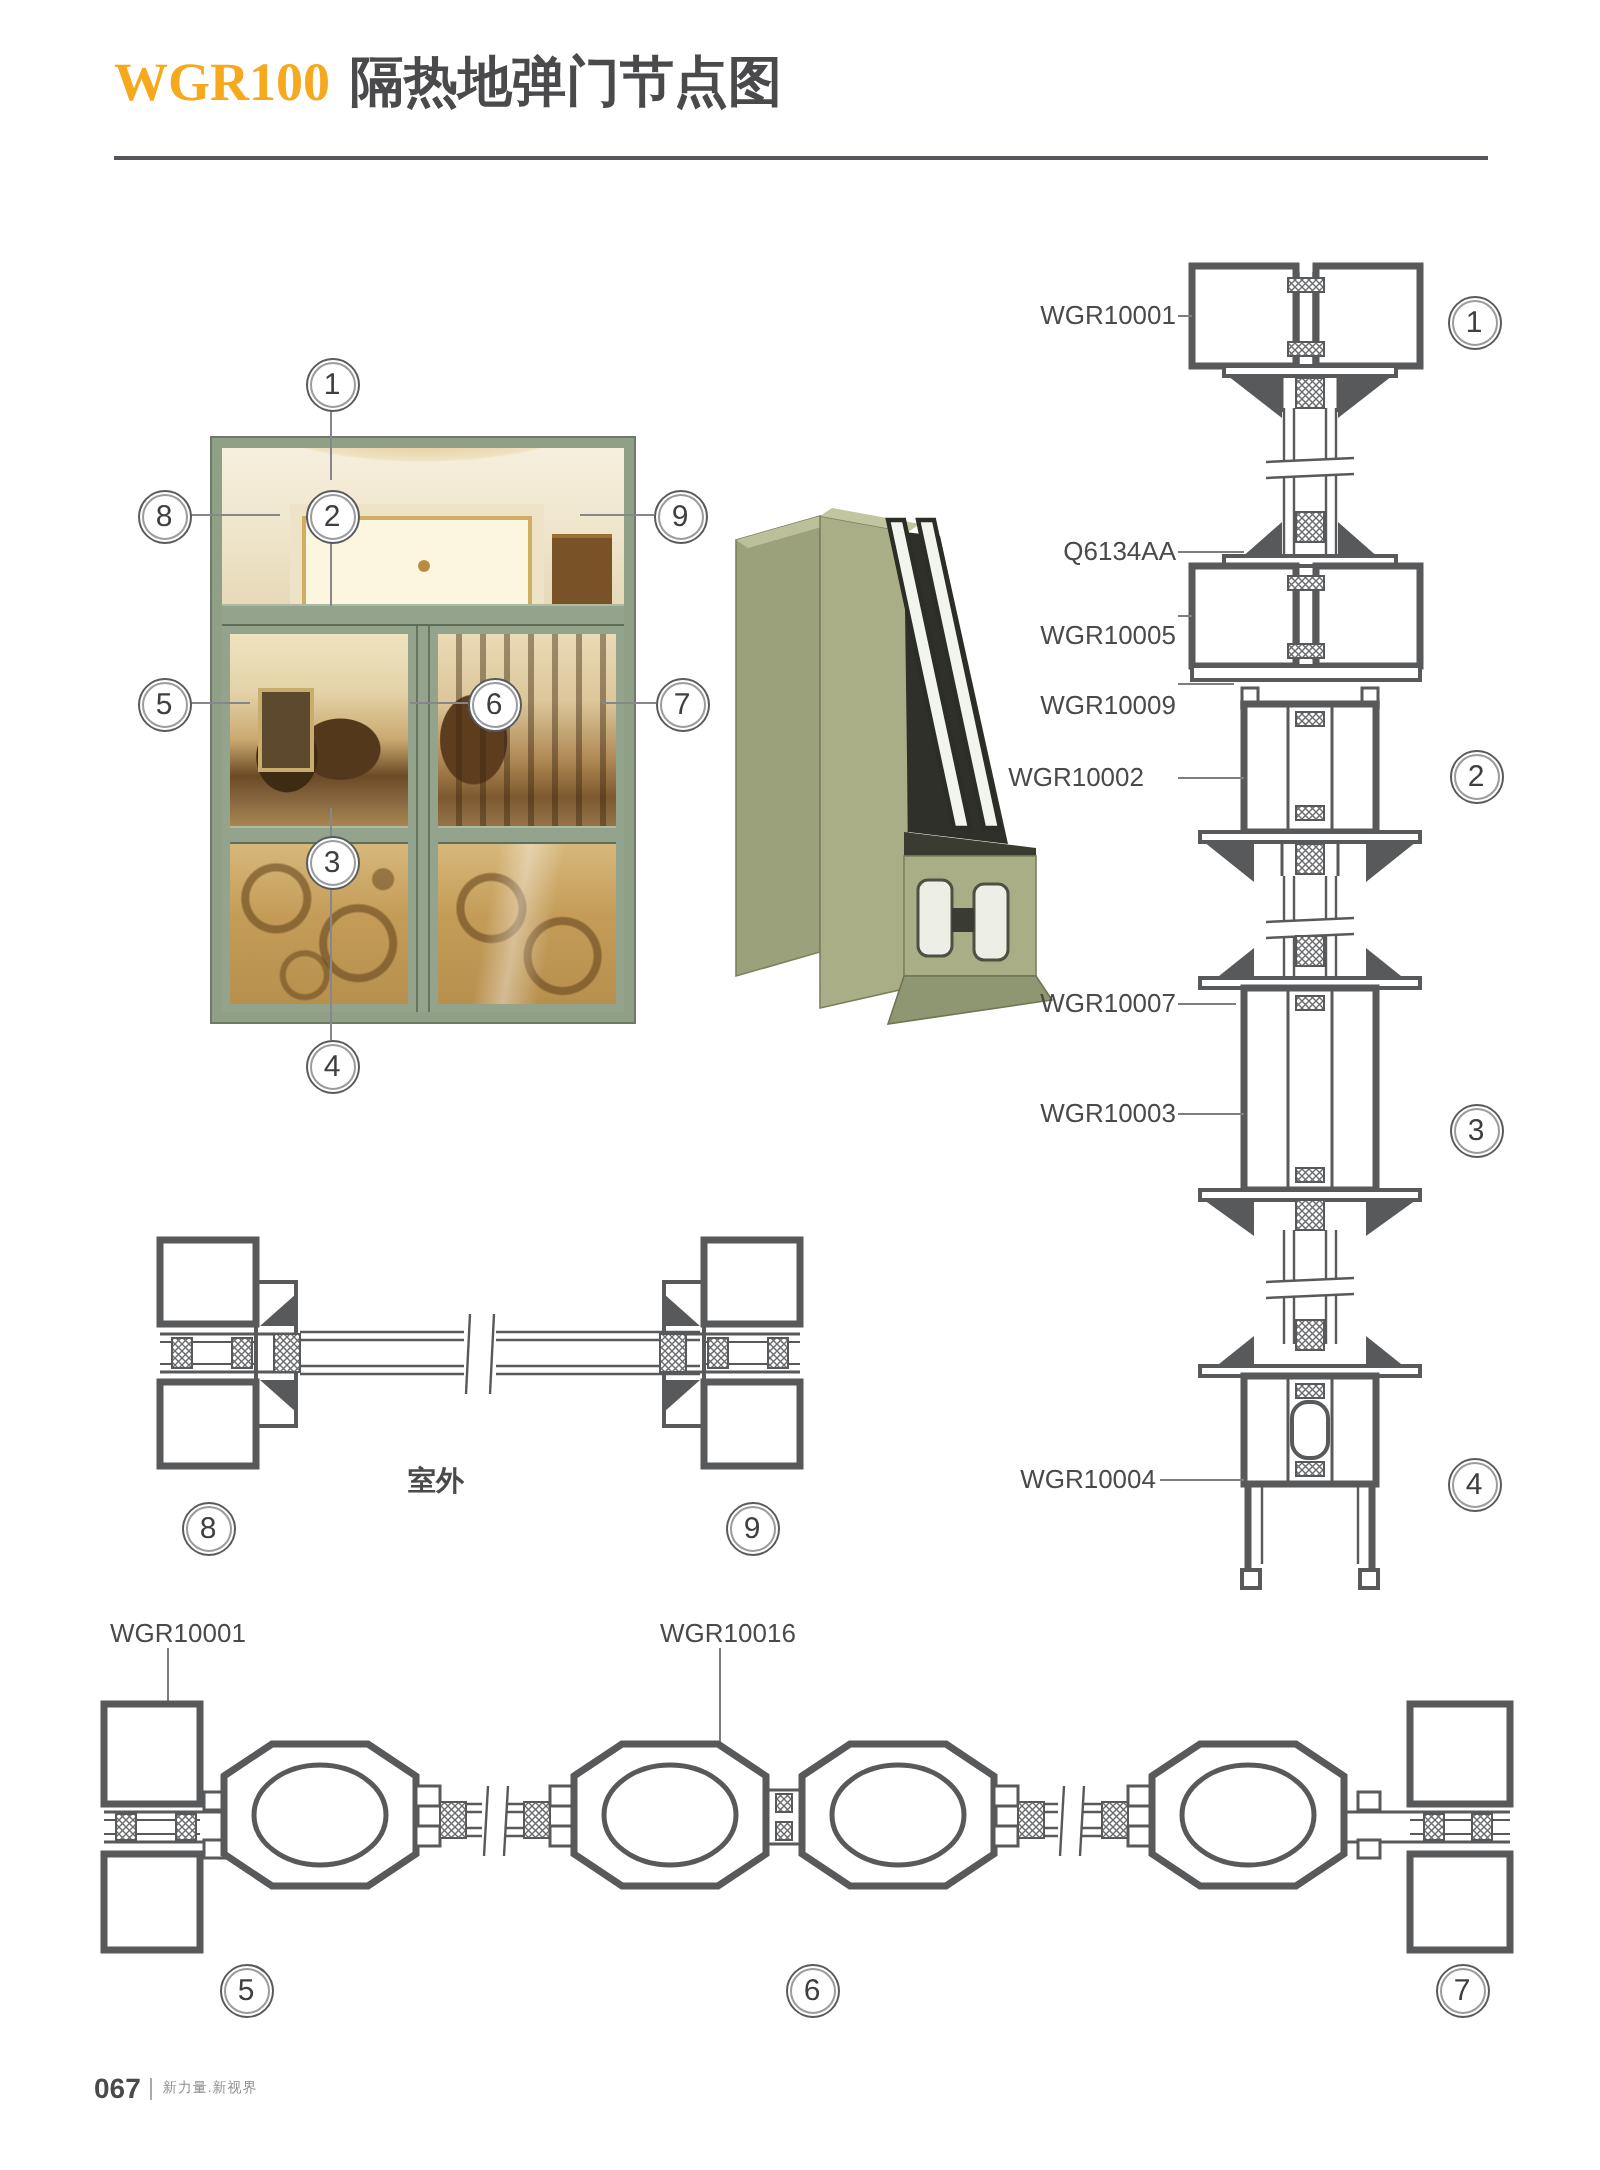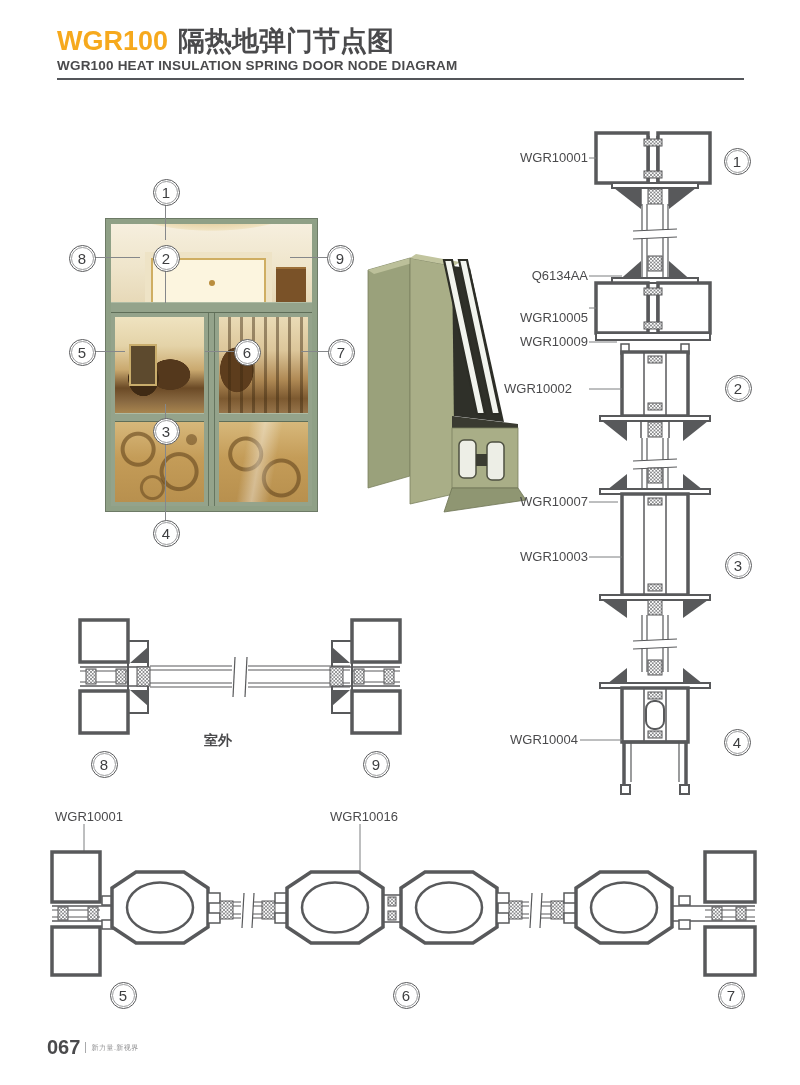--- a/index.html
+++ b/index.html
@@ -1,20 +1,20 @@
 <!DOCTYPE html>
 <html><head>
 <meta charset="utf-8">
 <style>
   html,body{margin:0;padding:0;background:#fff;}
   .page{position:relative;width:800px;height:1085px;background:#fff;overflow:hidden;
         font-family:"Liberation Sans","DejaVu Sans",sans-serif;color:#4a4a4c;}
 
   
-  .hdr-title{position:absolute;left:57px;top:26px;font-size:27px;font-weight:bold;line-height:30px;white-space:nowrap;}
+  .hdr-title{position:absolute;left:57px;top:26px;font-size:27px;font-weight:bold;line-height:30px;white-space:nowrap;font-family:Liberation Serif, serif;}
   .hdr-title .model{color:#F6A91D;margin-right:10px;}
   .hdr-title .zh{color:#4a4a4c;}
   .hdr-sub{position:absolute;left:57px;top:58px;font-size:13.5px;font-weight:bold;color:#4a4a4c;letter-spacing:.2px;}
   .hdr-rule{position:absolute;left:57px;top:78px;width:687px;height:2px;background:#54565a;}
 
   
   .co{position:absolute;width:27px;height:27px;border-radius:50%;border:1.5px solid #595a5c;background:#fff;
       box-sizing:border-box;display:flex;align-items:center;justify-content:center;
       font-size:15px;color:#3e3f41;z-index:6;}
   .co::after{content:"";position:absolute;inset:1px;border:1px solid #9a9b9d;border-radius:50%;}
@@ -66,34 +66,33 @@
       linear-gradient(100deg, rgba(255,255,255,0) 30%, rgba(255,255,255,.38) 45%, rgba(255,255,255,0) 62%),
       radial-gradient(circle at 30% 40%, rgba(101,70,28,0) 13px, rgba(101,70,28,.6) 14px, rgba(101,70,28,.6) 17px, rgba(101,70,28,0) 18px),
       radial-gradient(circle at 70% 70%, rgba(92,62,24,0) 15px, rgba(92,62,24,.55) 16px, rgba(92,62,24,.55) 19px, rgba(92,62,24,0) 20px),
       linear-gradient(180deg,#d7b87b 0%,#c49c58 45%,#b8904e 100%);}
 
   
   .outdoor{position:absolute;left:196px;top:732px;width:44px;text-align:center;
            font-size:14px;font-weight:bold;color:#4a4a4c;z-index:6;}
   .blbl{position:absolute;font-size:13px;color:#4a4a4c;z-index:6;}
   .footer{position:absolute;left:47px;top:1036px;display:flex;align-items:center;z-index:6;}
-  .footer .pg{font-size:20px;font-weight:bold;color:#4a4a4c;}
+  .footer .pg{font-size:14px;font-weight:bold;color:#4a4a4c;}
   .footer .div{width:1px;height:11px;background:#a9aaac;margin:0 5px;}
   .footer .slg{font-size:7px;color:#909092;letter-spacing:.5px;}
   svg{position:absolute;overflow:visible;}
 </style>
 </head>
 <body>
 
 <div class="page">
 
   <div class="hdr-title">
     <span class="model">WGR100</span><span class="zh">隔热地弹门节点图</span>
   </div>
-  <div class="hdr-sub">WGR100 HEAT INSULATION SPRING DOOR NODE DIAGRAM</div>
   <div class="hdr-rule"></div>
 
   <div class="photo">
     <div class="ph-in">
       <div class="transom">
         <div class="ceilpanel"></div>
         <div class="lamp"></div>
         <div class="cab"></div>
       </div>
       <div class="tbar"></div>
@@ -287,21 +286,21 @@
       <line x1="589" y1="389" x2="622" y2="389"></line>
       <line x1="589" y1="502" x2="618" y2="502"></line>
       <line x1="589" y1="557" x2="622" y2="557"></line>
       <line x1="580" y1="740" x2="622" y2="740"></line>
     </g>
   </svg>
 
   <div class="plbl r" style="left:518px;top:151px;">WGR10001</div>
   <div class="plbl r" style="left:518px;top:269px;">Q6134AA</div>
   <div class="plbl r" style="left:518px;top:301px;margin-top:10px;">WGR10005</div>
-  <div class="plbl r" style="left:518px;top:335px;text-align:right;">WGR10009</div>
+  <div class="plbl r" style="left:518px;top:346px;text-align:right;">WGR10009</div>
   <div class="plbl r" style="left:502px;top:382px;">WGR10002</div>
   <div class="plbl r" style="left:518px;top:495px;">WGR10007</div>
   <div class="plbl r" style="left:518px;top:550px;">WGR10003</div>
   <div class="plbl r" style="left:508px;top:733px;">WGR10004</div>
 
   <div class="co" style="left:723.5px;top:147.5px;">
       <span>1</span>
     </div>
   <div class="co" style="left:724.5px;top:374.5px;">
       <span>2</span>

